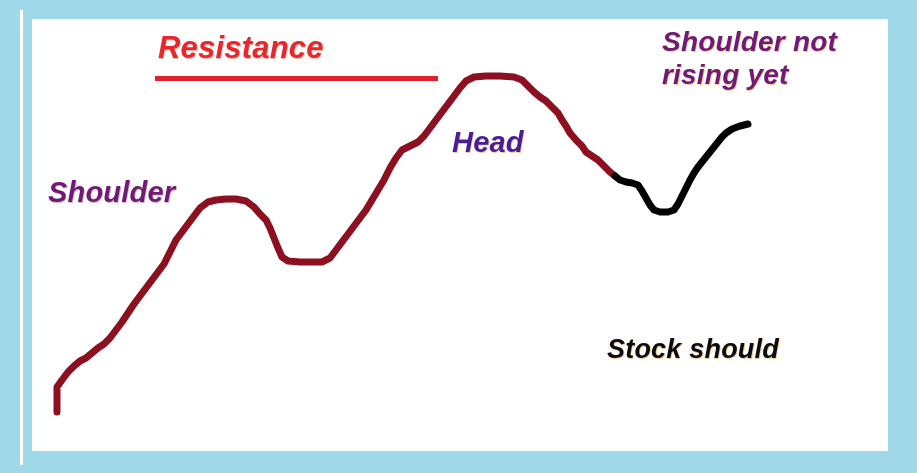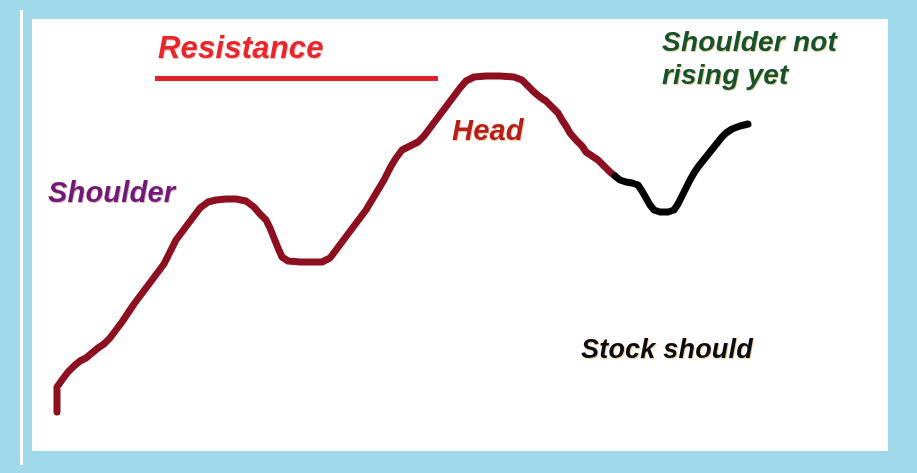--- a/index.html
+++ b/index.html
@@ -77,34 +77,34 @@
   }
   .label-shoulder {
     left: 48px;
     top: 175px;
     font-size: 29px;
     color: #701a75;
     text-shadow: 0.8px 0.8px 0 rgba(200,150,160,.7);
   }
   .label-head {
     left: 452px;
-    top: 113px;
+    top: 125px;
     font-size: 29px;
-    color: #b91c1c;
+    color: #4c1d95;
     text-shadow: 0.8px 0.8px 0 rgba(240,190,120,.85);
   }
   .label-shoulder-not {
     left: 662px;
     top: 25px;
     font-size: 28px;
-    color: #14532d;
+    color: #701a75;
     text-shadow: 0.8px 0.8px 0 rgba(240,190,120,.85);
   }
   .label-stock {
-    left: 581px;
+    left: 607px;
     top: 334px;
     font-size: 27px;
     color: #0b0b12;
     text-shadow: 0.8px 0.8px 0 rgba(240,190,120,.85);
   }
   .label-line { display: block; }
 </style>
 </head>
 <body>
 

